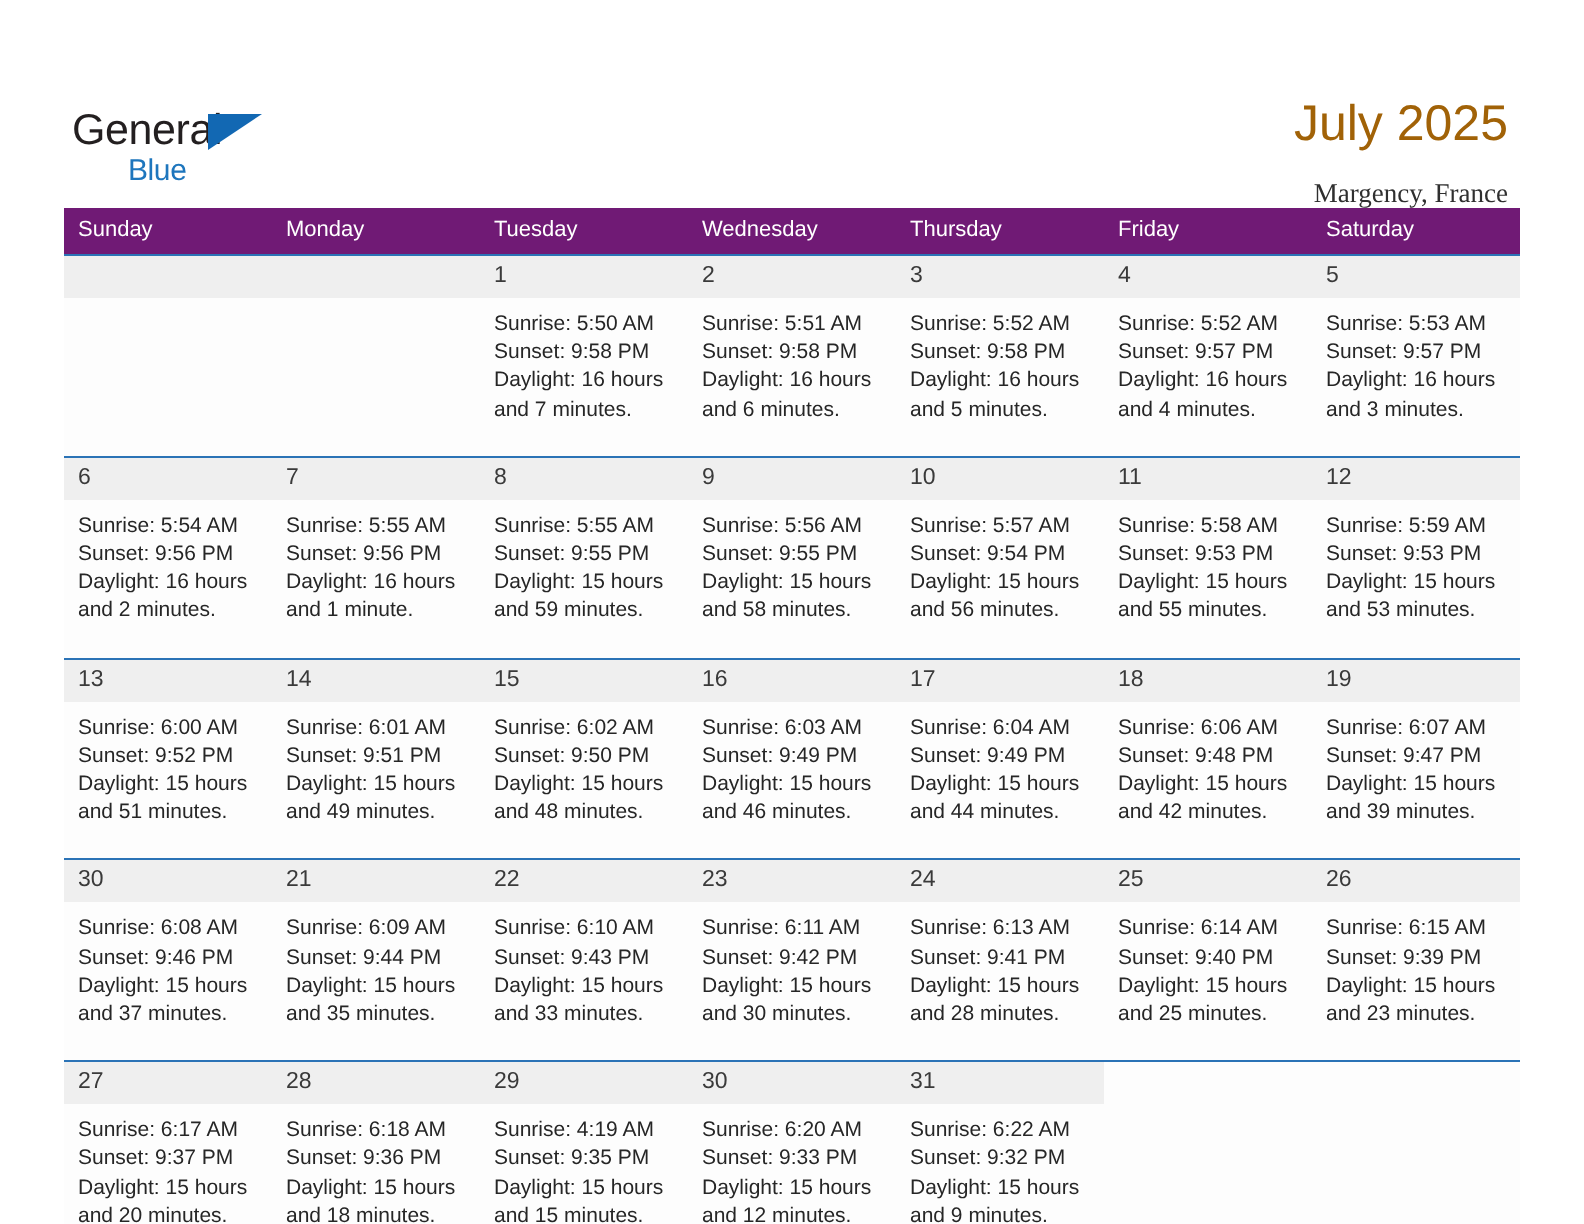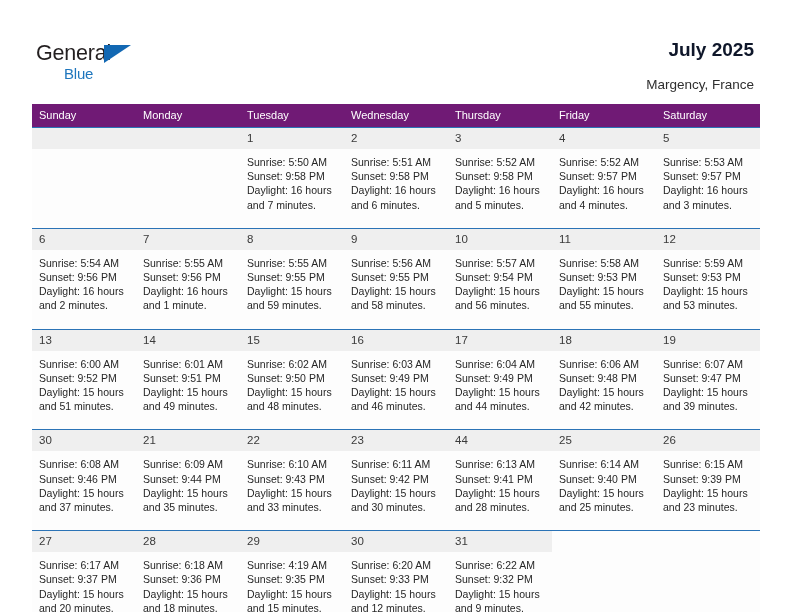--- a/index.html
+++ b/index.html
@@ -19,21 +19,21 @@
     position: relative;
     width: 792px;
     height: 612px;
     box-sizing: border-box;
   }
 
   
   .header {
     position: absolute;
     left: 0;
-    top: 4px;
+    top: 16px;
     width: 792px;
     height: 104px;
     border-radius: 26px;
   }
 
   .logo {
     position: absolute;
     left: 36px;
     top: 38px;
     width: 130px;
@@ -68,33 +68,34 @@
     line-height: 22px;
   }
 
   .title-block {
     position: absolute;
     right: 38px;
     top: 30px;
     text-align: right;
   }
   .cal-title {
-    font-size: 19px;
-    color: #0f172a;
+    font-size: 25px;
+    color: #a16207;
     line-height: 32px;
-    font-weight: bold;
+    font-weight: normal;
     margin: 0;
     white-space: nowrap;
   }
   .cal-subtitle {
     font-size: 13.5px;
     color: #2f2f2f;
     line-height: 18px;
     margin: 10px 0 0 0;
     white-space: nowrap;
+    font-family: Liberation Serif, serif;
   }
 
   
   .calendar {
     position: absolute;
     left: 32px;
     top: 104px;
     width: 728px;
     border-collapse: collapse;
     table-layout: fixed;
@@ -396,21 +397,21 @@
           <td class="">
             <div class="daynum">23</div>
             <div class="details">
               <div>Sunrise: 6:11 AM</div>
               <div>Sunset: 9:42 PM</div>
               <div>Daylight: 15 hours</div>
               <div>and 30 minutes.</div>
             </div>
           </td>
           <td class="">
-            <div class="daynum">44</div>
+            <div class="daynum">24</div>
             <div class="details">
               <div>Sunrise: 6:13 AM</div>
               <div>Sunset: 9:41 PM</div>
               <div>Daylight: 15 hours</div>
               <div>and 28 minutes.</div>
             </div>
           </td>
           <td class="">
             <div class="daynum">25</div>
             <div class="details">

